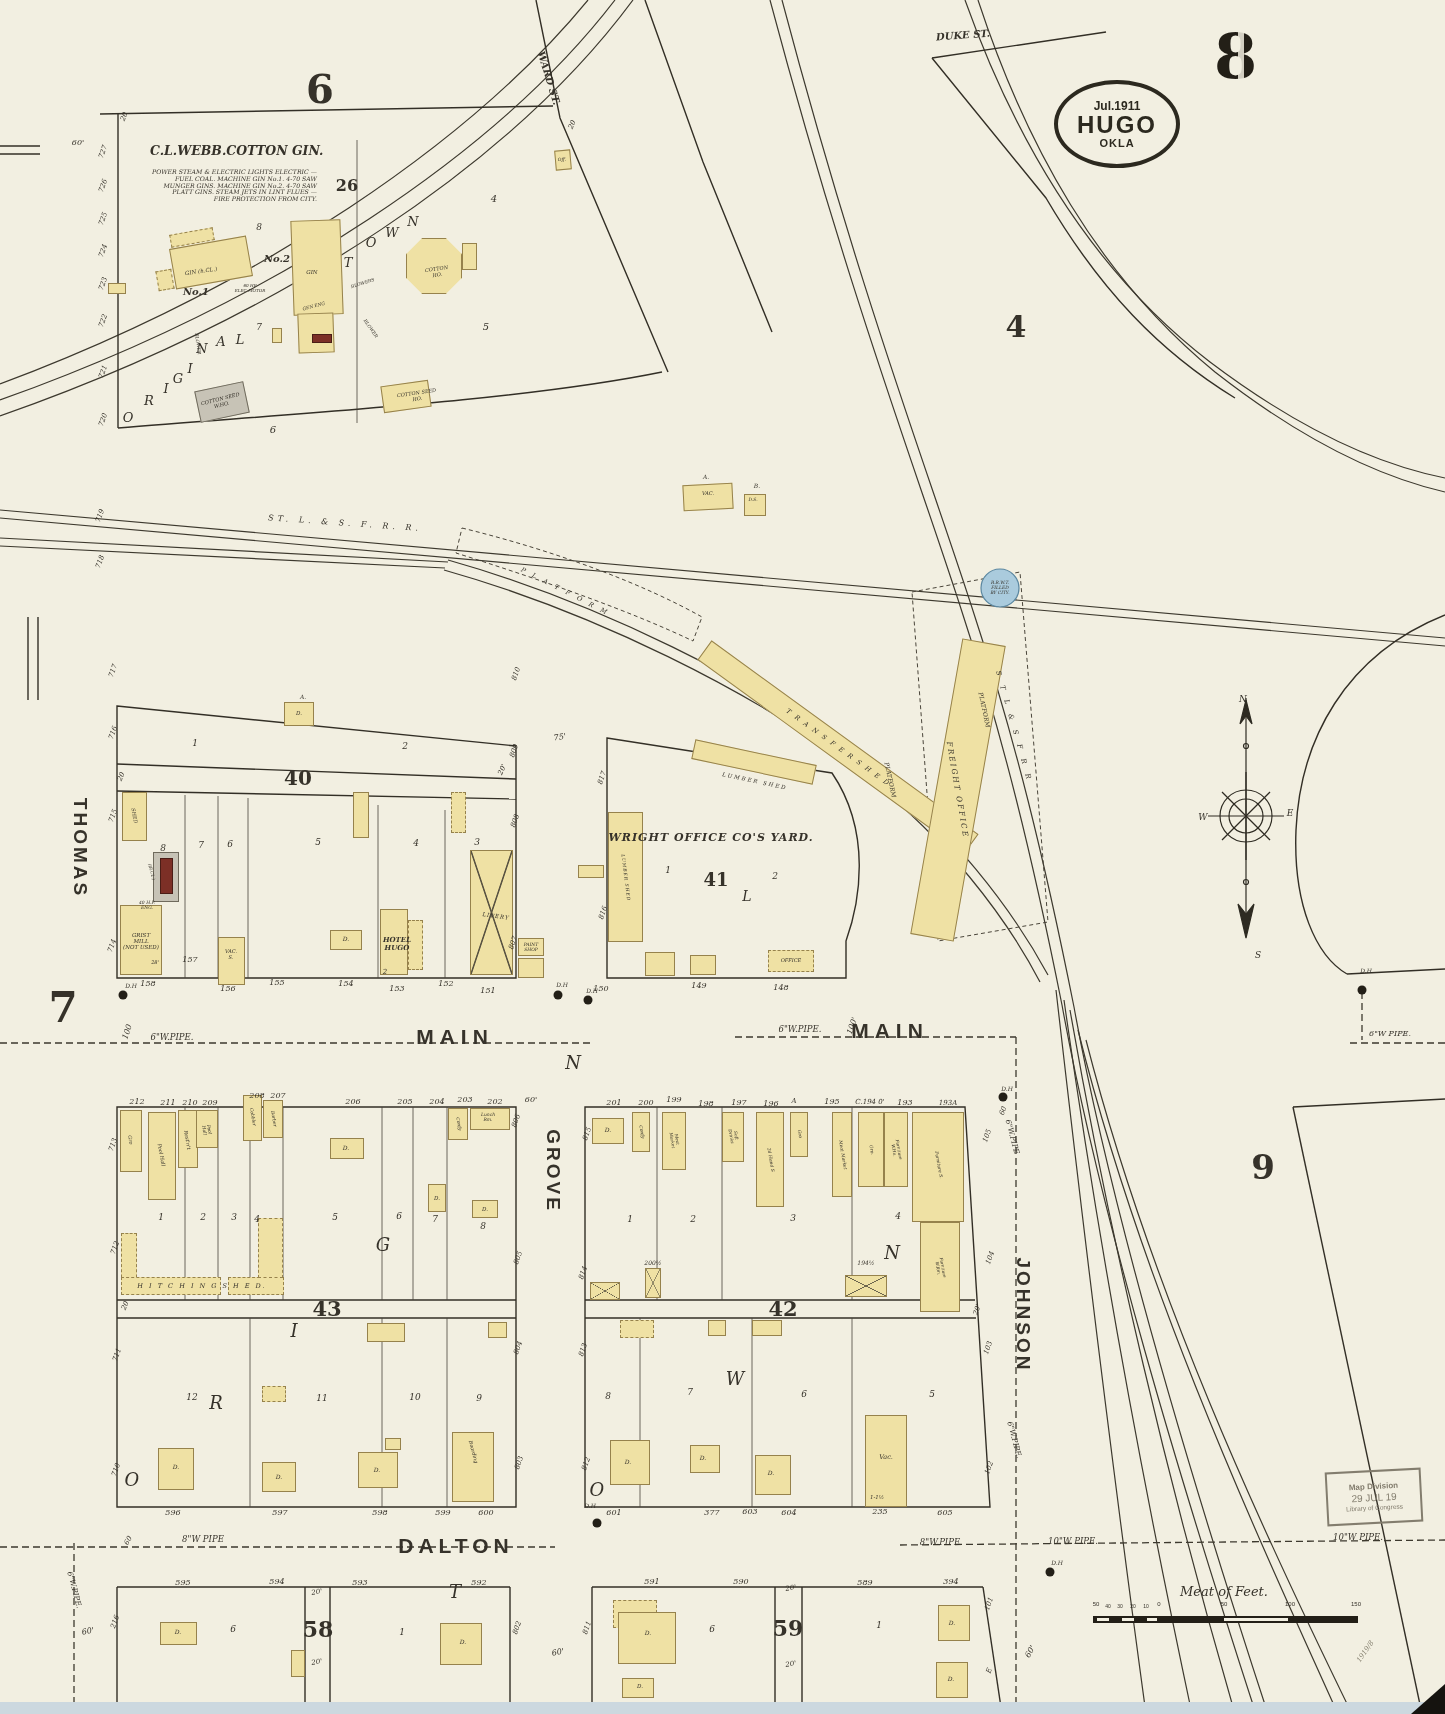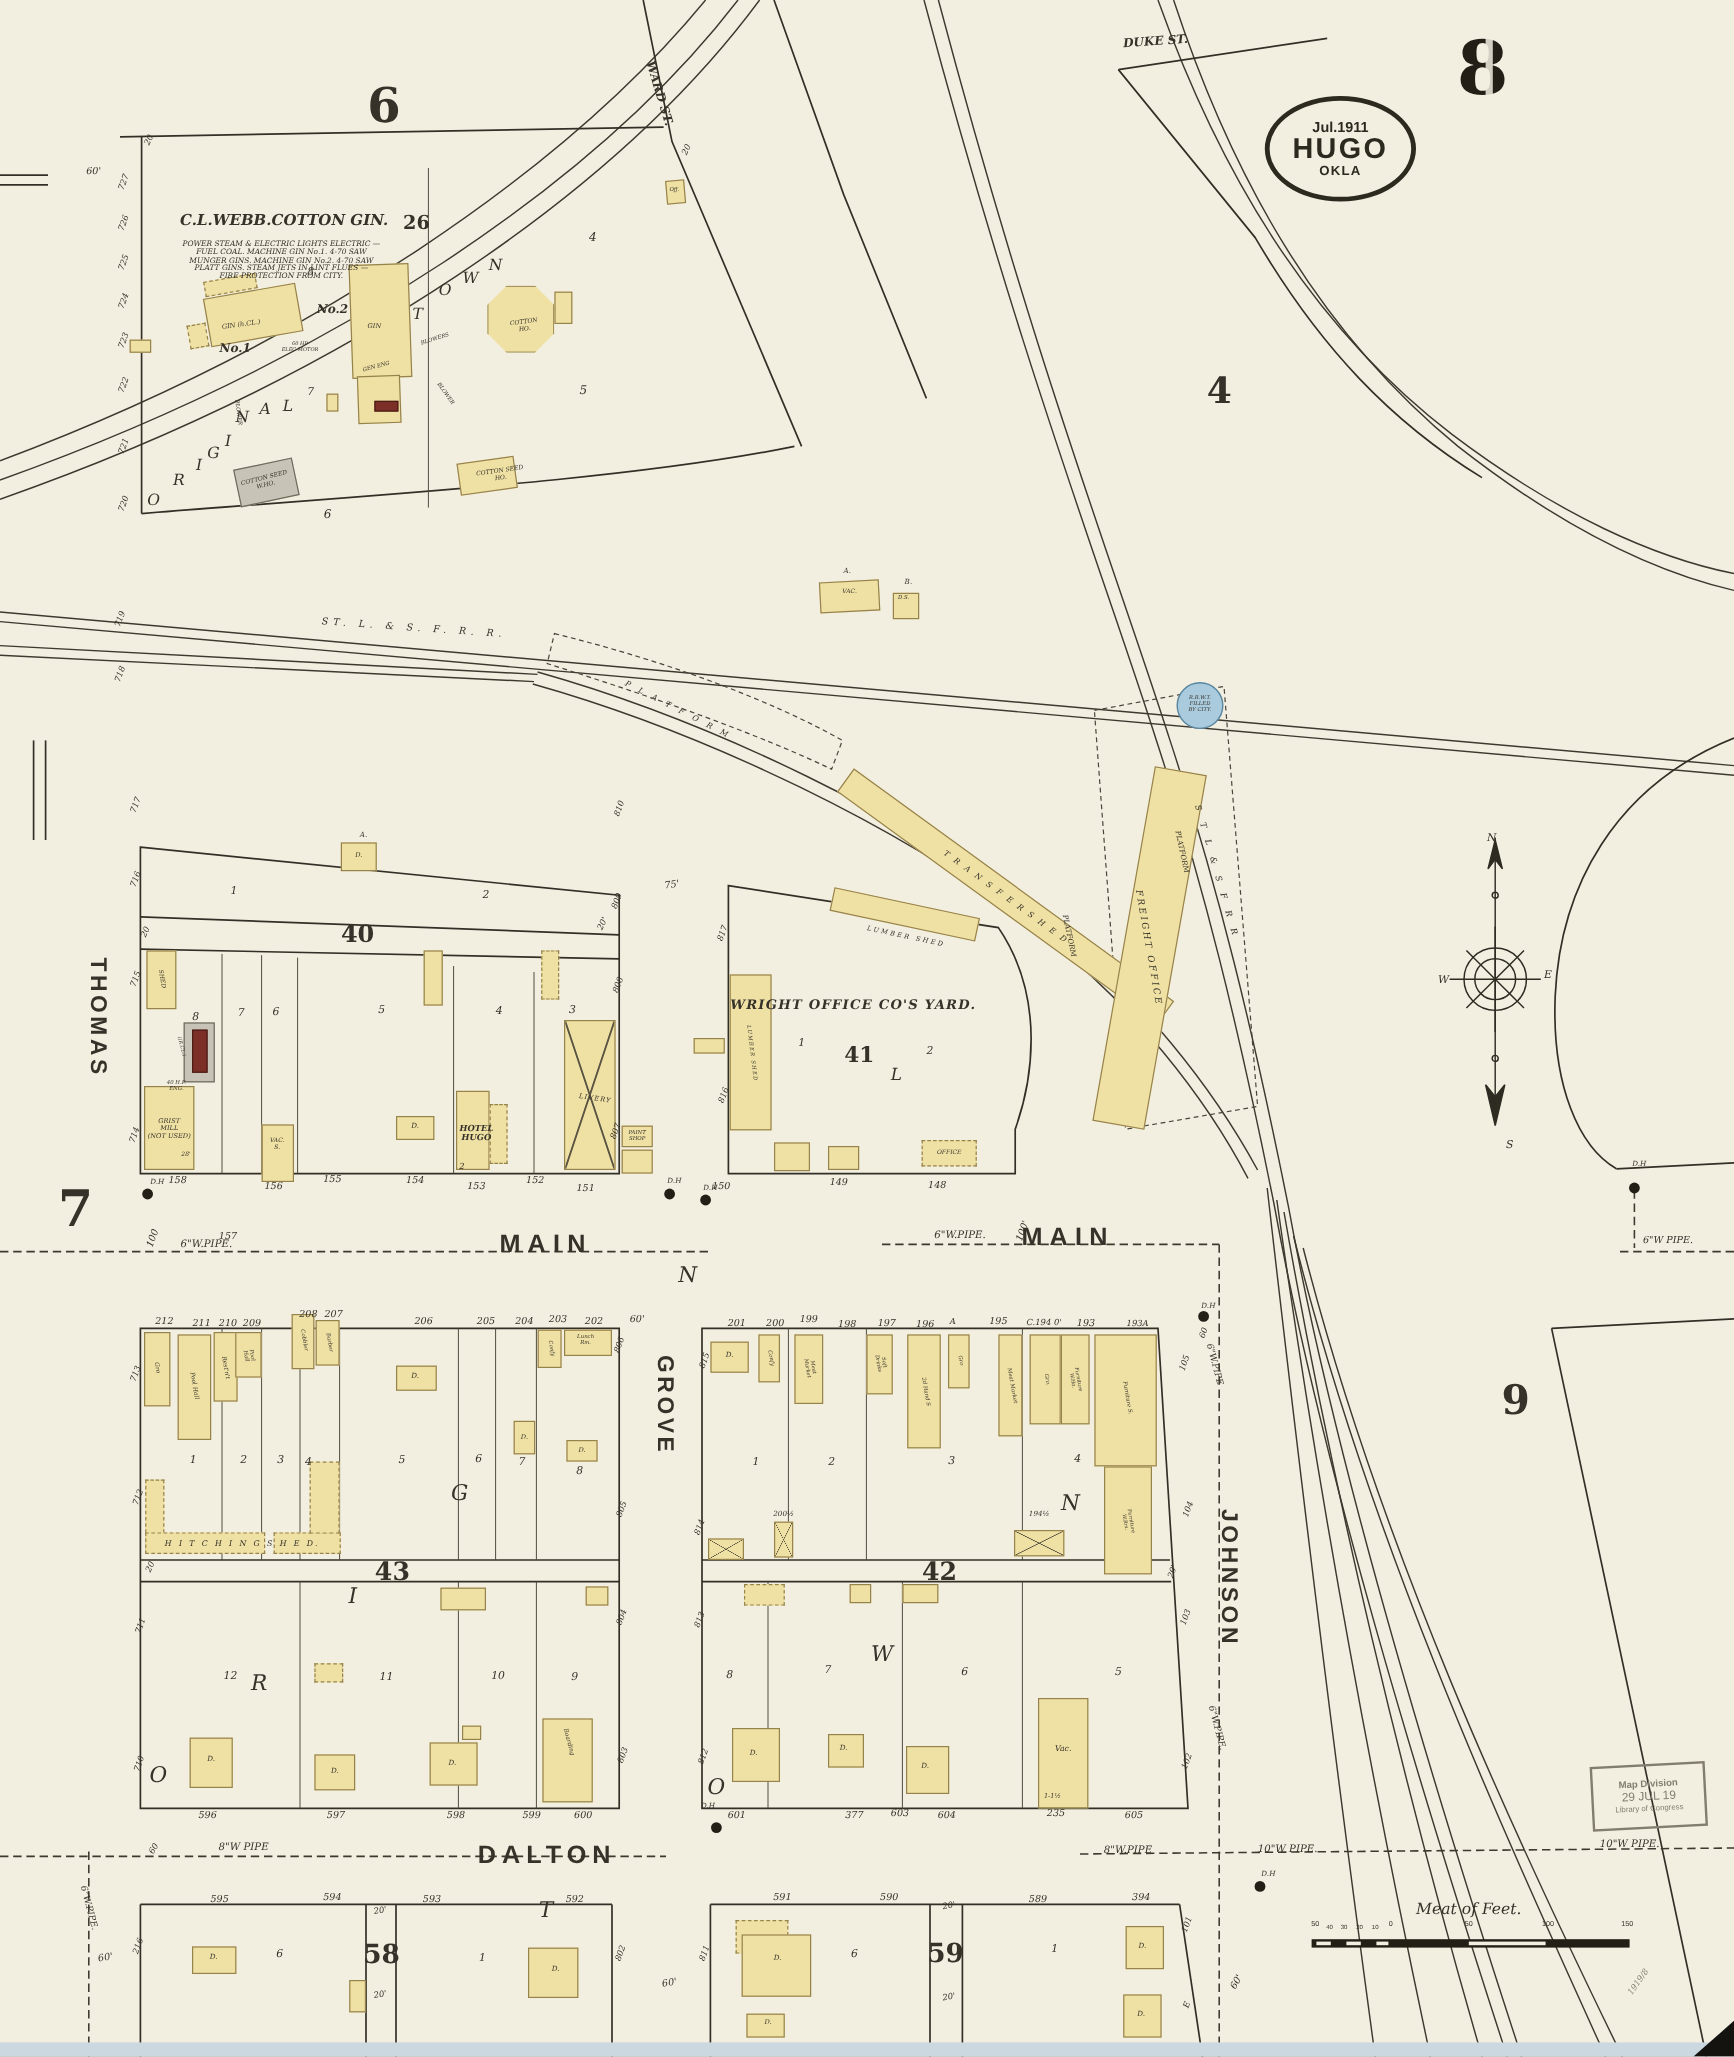--- a/index.html
+++ b/index.html
@@ -16,21 +16,21 @@
   .bld.xb{background-image:
      linear-gradient(to top right, transparent 48.5%, #5a5442 49.5%, #5a5442 50.5%, transparent 51.5%),
      linear-gradient(to bottom right, transparent 48.5%, #5a5442 49.5%, #5a5442 50.5%, transparent 51.5%),
      linear-gradient(var(--bldg),var(--bldg));}
   .lbl{position:absolute;color:var(--ink);font-style:italic;white-space:pre-line;line-height:1.1;
        transform-origin:center;text-align:center;}
   .lbl.print{font-family:"Liberation Sans",sans-serif;font-style:normal;}
   .lbl.b{font-weight:bold;}
   .lbl.serifb{font-family:"DejaVu Serif",serif;font-style:normal;font-weight:bold;}
   .lbl.faded{color:#878271;}
-  .lbl.left{text-align:center;margin-top:32px;}
+  .lbl.left{text-align:right;}
   .dh{position:absolute;width:9px;height:9px;border-radius:50%;background:#231f17;
       transform:translate(-50%,-50%);z-index:3;}
   .oval{position:absolute;left:1054px;top:80px;width:118px;height:80px;border:4px solid #2c291f;
         border-radius:50%;z-index:5;display:flex;flex-direction:column;align-items:center;
         justify-content:center;color:#2c291f;font-family:"Liberation Sans",sans-serif;line-height:1;}
   .oval .d{font-size:12px;font-weight:bold;}
   .oval .c{font-size:24px;font-weight:bold;letter-spacing:2px;margin:1px 0;}
   .oval .s{font-size:11px;font-weight:bold;letter-spacing:1px;}
   .pageno{position:absolute;left:1214px;top:20px;z-index:5;font-family:"DejaVu Serif",serif;
           font-weight:bold;font-size:62px;color:#231f17;}
@@ -395,21 +395,21 @@
 (NOT USED)</span>
       <span class="lbl" style="left: 155px; top: 963px; font-size: 5px; transform: translate(-50%, -50%) rotate(0deg);">28'</span>
       <span class="lbl" style="left: 231px; top: 954px; font-size: 5px; transform: translate(-50%, -50%) rotate(0deg);">VAC.
 S.</span>
       <span class="lbl" style="left: 346px; top: 939px; font-size: 6px; transform: translate(-50%, -50%) rotate(0deg);">D.</span>
       <span class="lbl b" style="left: 397px; top: 944px; font-size: 7px; transform: translate(-50%, -50%) rotate(0deg);">HOTEL
 HUGO</span>
       <span class="lbl" style="left: 385px; top: 973px; font-size: 7px; transform: translate(-50%, -50%) rotate(0deg);">2</span>
       <span class="lbl" style="left: 496px; top: 916px; font-size: 5.5px; transform: translate(-50%, -50%) rotate(8deg); letter-spacing: 1px;">LIVERY</span>
       <span class="lbl" style="left: 148px; top: 984px; font-size: 8px; transform: translate(-50%, -50%) rotate(0deg);">158</span>
-      <span class="lbl" style="left: 190px; top: 1031px; font-size: 8px; transform: translate(-50%, -50%) rotate(0deg);">157</span>
+      <span class="lbl" style="left: 190px; top: 960px; font-size: 8px; transform: translate(-50%, -50%) rotate(0deg);">157</span>
       <span class="lbl" style="left: 228px; top: 989px; font-size: 8px; transform: translate(-50%, -50%) rotate(0deg);">156</span>
       <span class="lbl" style="left: 277px; top: 983px; font-size: 8px; transform: translate(-50%, -50%) rotate(0deg);">155</span>
       <span class="lbl" style="left: 346px; top: 984px; font-size: 8px; transform: translate(-50%, -50%) rotate(0deg);">154</span>
       <span class="lbl" style="left: 397px; top: 989px; font-size: 8px; transform: translate(-50%, -50%) rotate(0deg);">153</span>
       <span class="lbl" style="left: 446px; top: 984px; font-size: 8px; transform: translate(-50%, -50%) rotate(0deg);">152</span>
       <span class="lbl" style="left: 488px; top: 991px; font-size: 8px; transform: translate(-50%, -50%) rotate(0deg);">151</span>
       <span class="lbl" style="left: 131px; top: 986px; font-size: 6px; transform: translate(-50%, -50%) rotate(0deg);">D.H</span>
       <span class="lbl serifb" style="left: 63px; top: 1008px; font-size: 42px; transform: translate(-50%, -50%) rotate(0deg);">7</span>
       <span class="lbl" style="left: 128px; top: 1032px; font-size: 8px; transform: translate(-50%, -50%) rotate(-70deg);">100</span>
       <span class="lbl" style="left: 172px; top: 1038px; font-size: 8.5px; transform: translate(-50%, -50%) rotate(0deg);">6"W.PIPE.</span>

